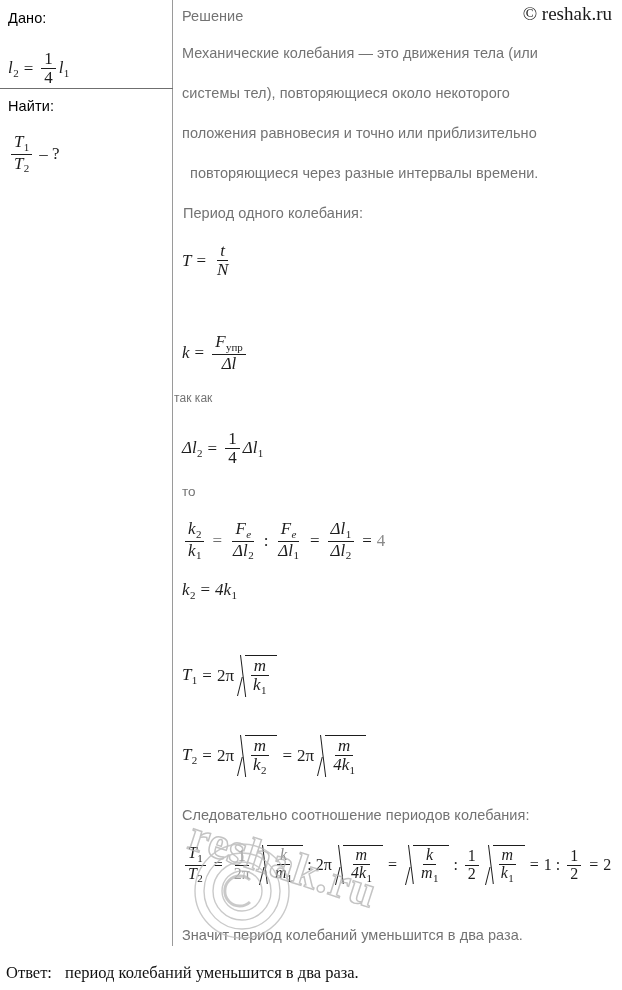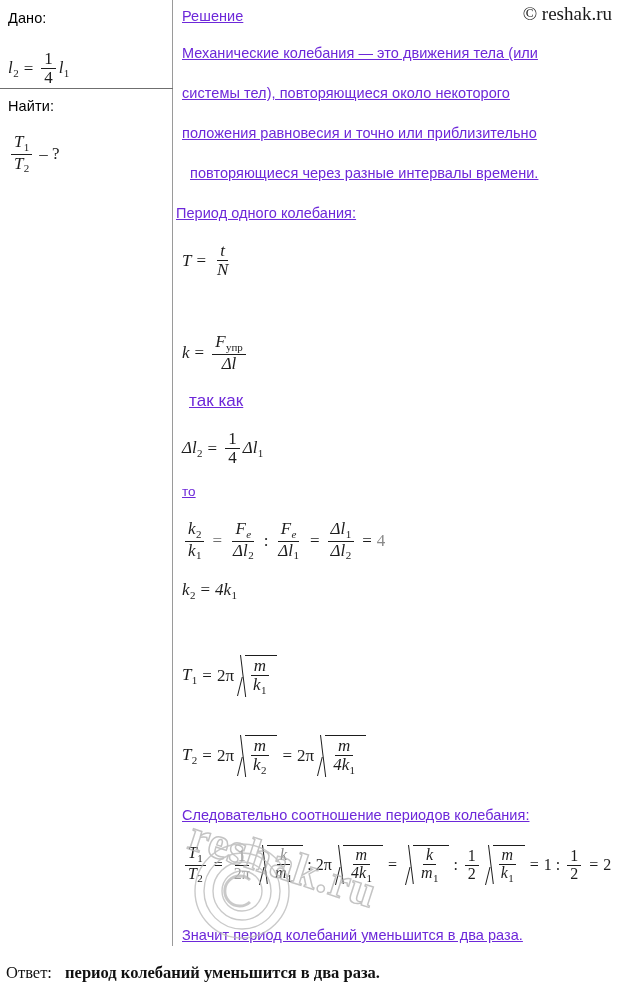--- a/index.html
+++ b/index.html
@@ -54,25 +54,24 @@
     height: 946px;
   }
 
   .label {
     font-size: 14.5px;
     color: #000000;
     letter-spacing: .1px;
   }
   .para {
     font-size: 14.5px;
-    color: #6d28d9;
+    color: #737373;
     line-height: 1;
     letter-spacing: .05px;
     white-space: nowrap;
-    text-decoration: underline;
   }
 
   
   .ln { position: absolute; white-space: nowrap; }
 
   
   .math {
     font-family: "Liberation Serif", serif;
     font-style: italic;
     font-size: 17px;
@@ -226,42 +225,42 @@
 
   <div class="right-col">
 
     <div class="ln para" style="left:8px; top:9px;">Решение</div>
 
     <div class="ln para" style="left:8px; top:46px;">Механические колебания — это движения тела (или</div>
     <div class="ln para" style="left:8px; top:86px;">системы тел), повторяющиеся около некоторого</div>
     <div class="ln para" style="left:8px; top:126px;">положения равновесия и точно или приблизительно</div>
     <div class="ln para" style="left:8px; top:166px;margin-left:8px;">повторяющиеся через разные интервалы времени.</div>
 
-    <div class="ln para" style="left:2px; top:206px;">Период одного колебания:</div>
+    <div class="ln para" style="left:9px; top:206px;">Период одного колебания:</div>
 
     <div class="ln math" style="left:8px; top:242px;">
       <span>T</span>
       <span class="eq">=</span>
       <span class="frac">
         <span class="n">t</span>
         <span class="d">N</span>
       </span>
     </div>
 
 
     <div class="ln math" style="left:8px; top:333px;">
       <span>k</span>
       <span class="eq">=</span>
       <span class="frac">
         <span class="n"><span>F</span><sub class="sb">упр</sub></span>
         <span class="d">Δl</span>
       </span>
     </div>
 
-    <div class="ln para" style="left:15px; top:392px; font-size:17px;">так как</div>
+    <div class="ln para" style="left:0; top:392px; font-size:12px;">так как</div>
 
     <div class="ln math" style="left:8px; top:430px;">
       <span><span>Δl</span><sub class="sb">2</sub></span>
       <span class="eq">=</span>
       <span class="frac">
         <span class="n num-up">1</span>
         <span class="d num-up">4</span>
       </span>
       <span><span>Δl</span><sub class="sb">1</sub></span>
     </div>
@@ -421,16 +420,16 @@
         <path d="M68 74 a15 15 0 1 0 0 22" stroke-width="3"></path>
       </g>
       <text x="4" y="42" transform="rotate(18 4 42)" font-family="Liberation Serif, serif" font-size="45" font-weight="bold" fill="none" stroke="#b0b0b0" stroke-width="1.5" letter-spacing="1">reshak.ru</text>
     </svg>
   </div>
 
   <div class="ln tail-serif" style="left:0px; top:958px; opacity:0;">аний уменьшится в два раза.</div>
 
   <div class="answer">
     <span>Ответ:</span>
-    <span style="margin-left:9px;font-weight:bold;">период колебаний уменьшится в два раза.</span>
+    <span style="margin-left:9px;">период колебаний уменьшится в два раза.</span>
   </div>
 
 </div>
 
 </body></html>

